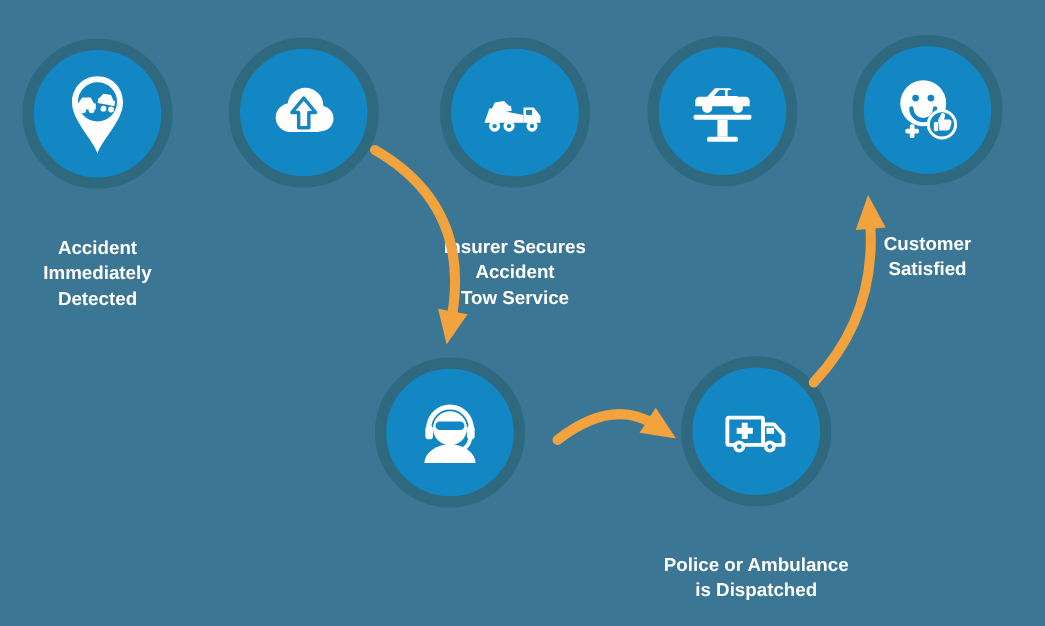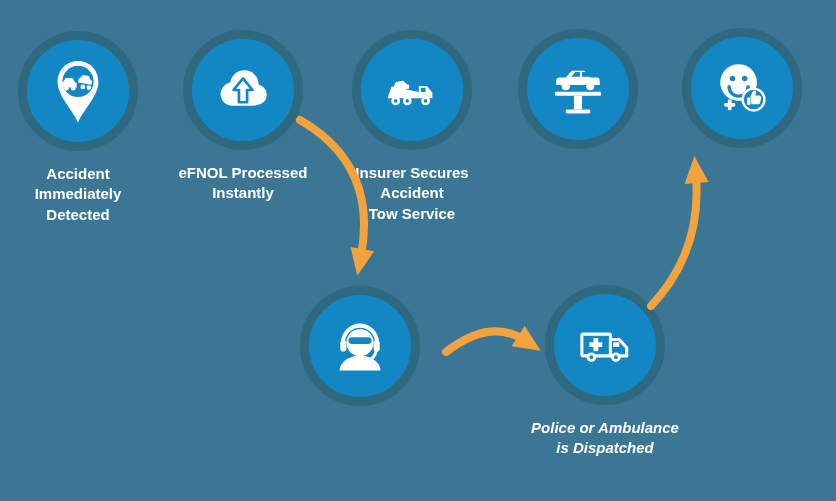--- a/index.html
+++ b/index.html
@@ -32,21 +32,21 @@
     border: 9px solid var(--node-ring, #2E6980);
     display: flex;
     align-items: center;
     justify-content: center;
     flex: 0 0 auto;
   }
 
   .circle svg { width: 68px; height: 68px; display: block; }
 
   .label {
-    margin-top: 13px;
+    margin-top: 38px;
     color: var(--text, #ffffff);
     font-weight: bold;
     font-size: 15px;
     line-height: 1.35;
     text-align: center;
     white-space: pre-line;
   }
 
   .arrows {
     position: absolute;
@@ -89,22 +89,20 @@
       <svg viewBox="0 0 100 100">
         <g fill="#fff">
           <circle cx="34" cy="56" r="17"></circle>
           <circle cx="52" cy="42" r="21"></circle>
           <circle cx="70" cy="57" r="15"></circle>
           <rect x="30" y="56" width="44" height="17" rx="8"></rect>
         </g>
         <polygon points="50,33 64,50 56,50 56,68 44,68 44,50 36,50" fill="#fff" stroke="var(--node-circle,#1387C4)" stroke-width="4" stroke-linejoin="round"></polygon>
       </svg>
     </div>
-    <div class="label">eFNOL Processed
-Instantly</div>
   </div>
 
   <div class="node" style="left:412px; top:30px;">
     <div class="circle">
       <svg viewBox="0 0 100 100">
         <g fill="#fff">
           <polygon points="14,62 60,62 60,53 20,45"></polygon>
           <g transform="rotate(-10 34 42)">
             <path d="M22 44 l5 -7 h11 l5 7 h2 v6 h-25 v-6 z"></path>
           </g>
@@ -150,39 +148,41 @@
         <path d="M31 48 a14 14 0 0 0 28 0" fill="none" stroke="var(--node-circle,#1387C4)" stroke-width="5" stroke-linecap="round"></path>
         <rect x="24" y="72" width="16" height="5.5" rx="2" fill="#fff"></rect>
         <rect x="29.2" y="66.8" width="5.5" height="16" rx="2" fill="#fff"></rect>
         <circle cx="67" cy="67" r="16" fill="var(--node-circle,#1387C4)" stroke="#fff" stroke-width="3.5"></circle>
         <g fill="#fff">
           <rect x="57.5" y="64" width="5" height="11" rx="1.5"></rect>
           <path d="M64 74 h9.5 a3.2 3.2 0 0 0 3.1 -2.4 l1.6 -6.4 a3.2 3.2 0 0 0 -3.1 -4 h-5.6 l1.2 -4.4 a2.6 2.6 0 0 0 -4.9 -1.6 l-3.4 7 z"></path>
         </g>
       </svg>
     </div>
+    <div class="label">Customer
+Satisfied</div>
   </div>
 
   <div class="node" style="left:360px; top:286px;">
     <div class="circle">
       <svg viewBox="0 0 100 100">
         <path d="M20 86 a30 22 0 0 1 60 0 z" fill="#fff"></path>
         <circle cx="50" cy="45" r="20" fill="#fff"></circle>
         <rect x="33" y="37" width="34" height="10" rx="5" fill="var(--node-circle,#1387C4)"></rect>
         <path d="M27 46 a23 23 0 0 1 46 0" fill="none" stroke="var(--node-circle,#1387C4)" stroke-width="3"></path>
         <path d="M25 45 a25 25 0 0 1 50 0" fill="none" stroke="#fff" stroke-width="6"></path>
         <rect x="21" y="42" width="9" height="16" rx="4" fill="#fff"></rect>
         <rect x="70" y="42" width="9" height="16" rx="4" fill="#fff"></rect>
         <path d="M74 57 Q 71 71 57 72" fill="none" stroke="#fff" stroke-width="4.5" stroke-linecap="round"></path>
         <circle cx="55" cy="72" r="4.5" fill="#fff"></circle>
       </svg>
     </div>
   </div>
 
-  <div class="node" style="left:605px; top:285px;font-style:italic;">
+  <div class="node" style="left:605px; top:285px;">
     <div class="circle">
       <svg viewBox="0 0 100 100">
         <g fill="none" stroke="#fff" stroke-width="4.5" stroke-linejoin="round">
           <rect x="16" y="34" width="42" height="32" rx="2"></rect>
           <path d="M58 42 h13 l11 12 v12 h-24 z"></path>
         </g>
         <g fill="#fff">
           <rect x="33" y="40" width="7" height="19"></rect>
           <rect x="27" y="46" width="19" height="7"></rect>
           <rect x="62" y="46" width="9" height="7"></rect>

